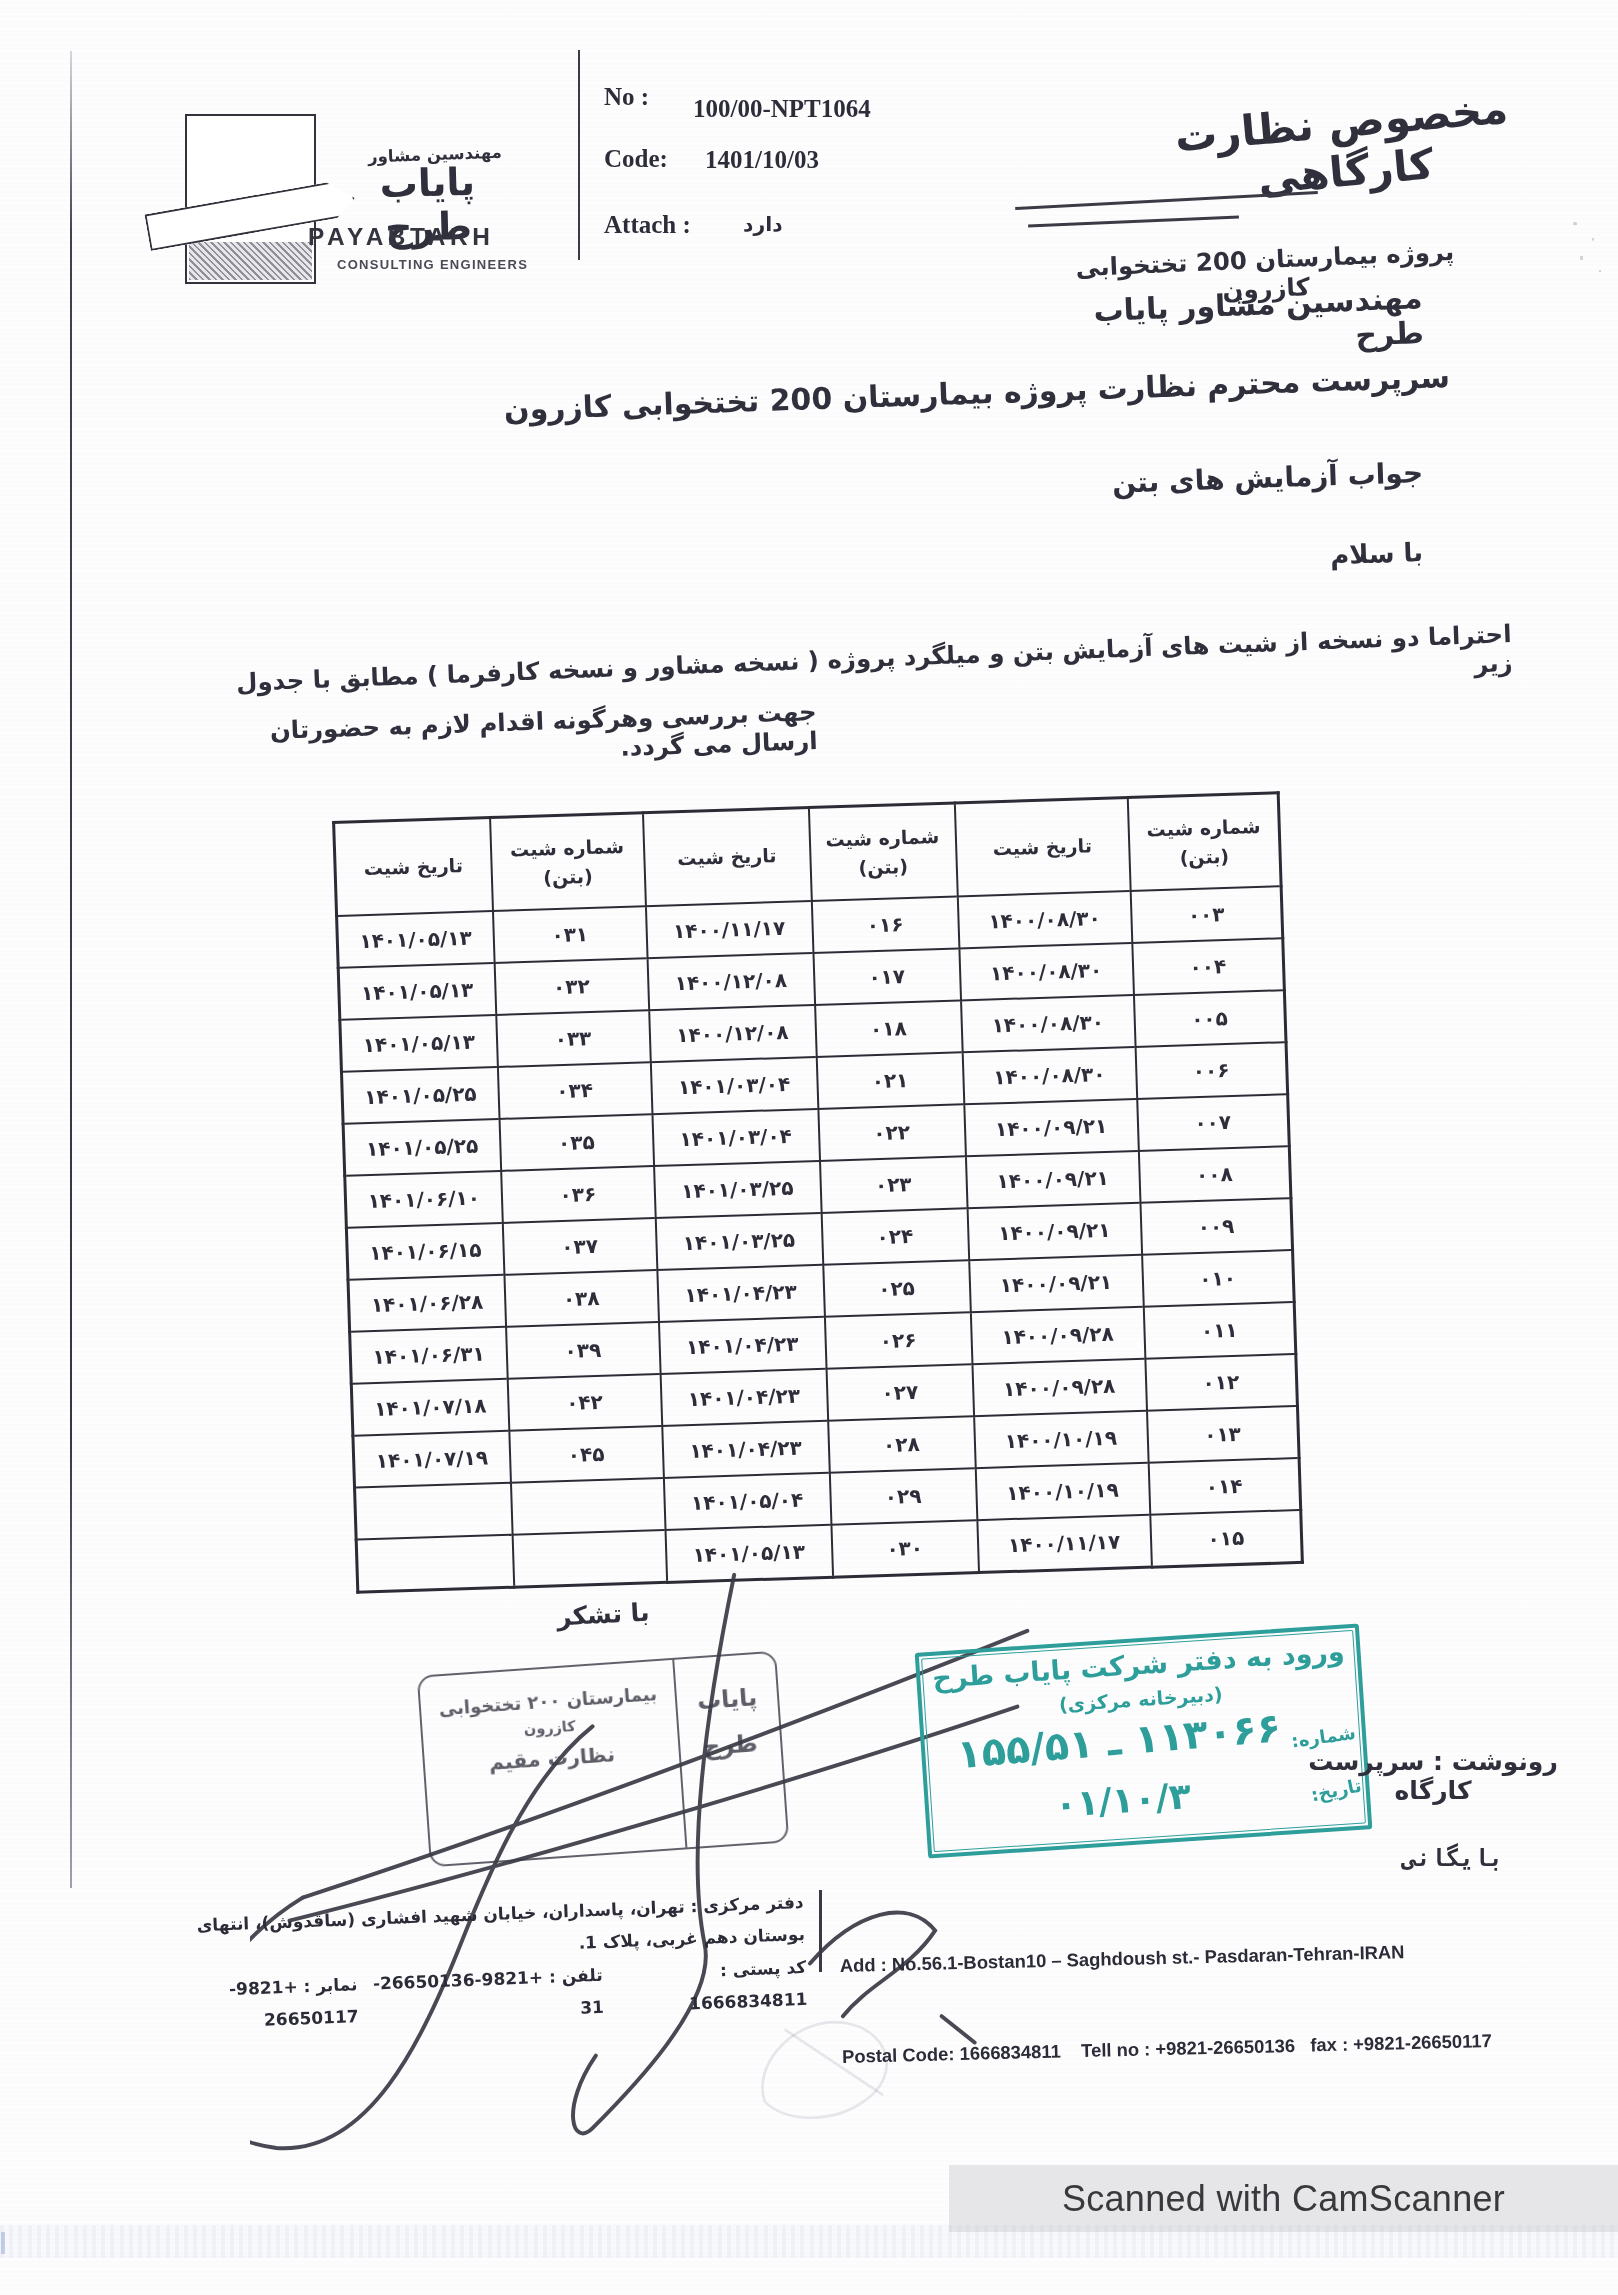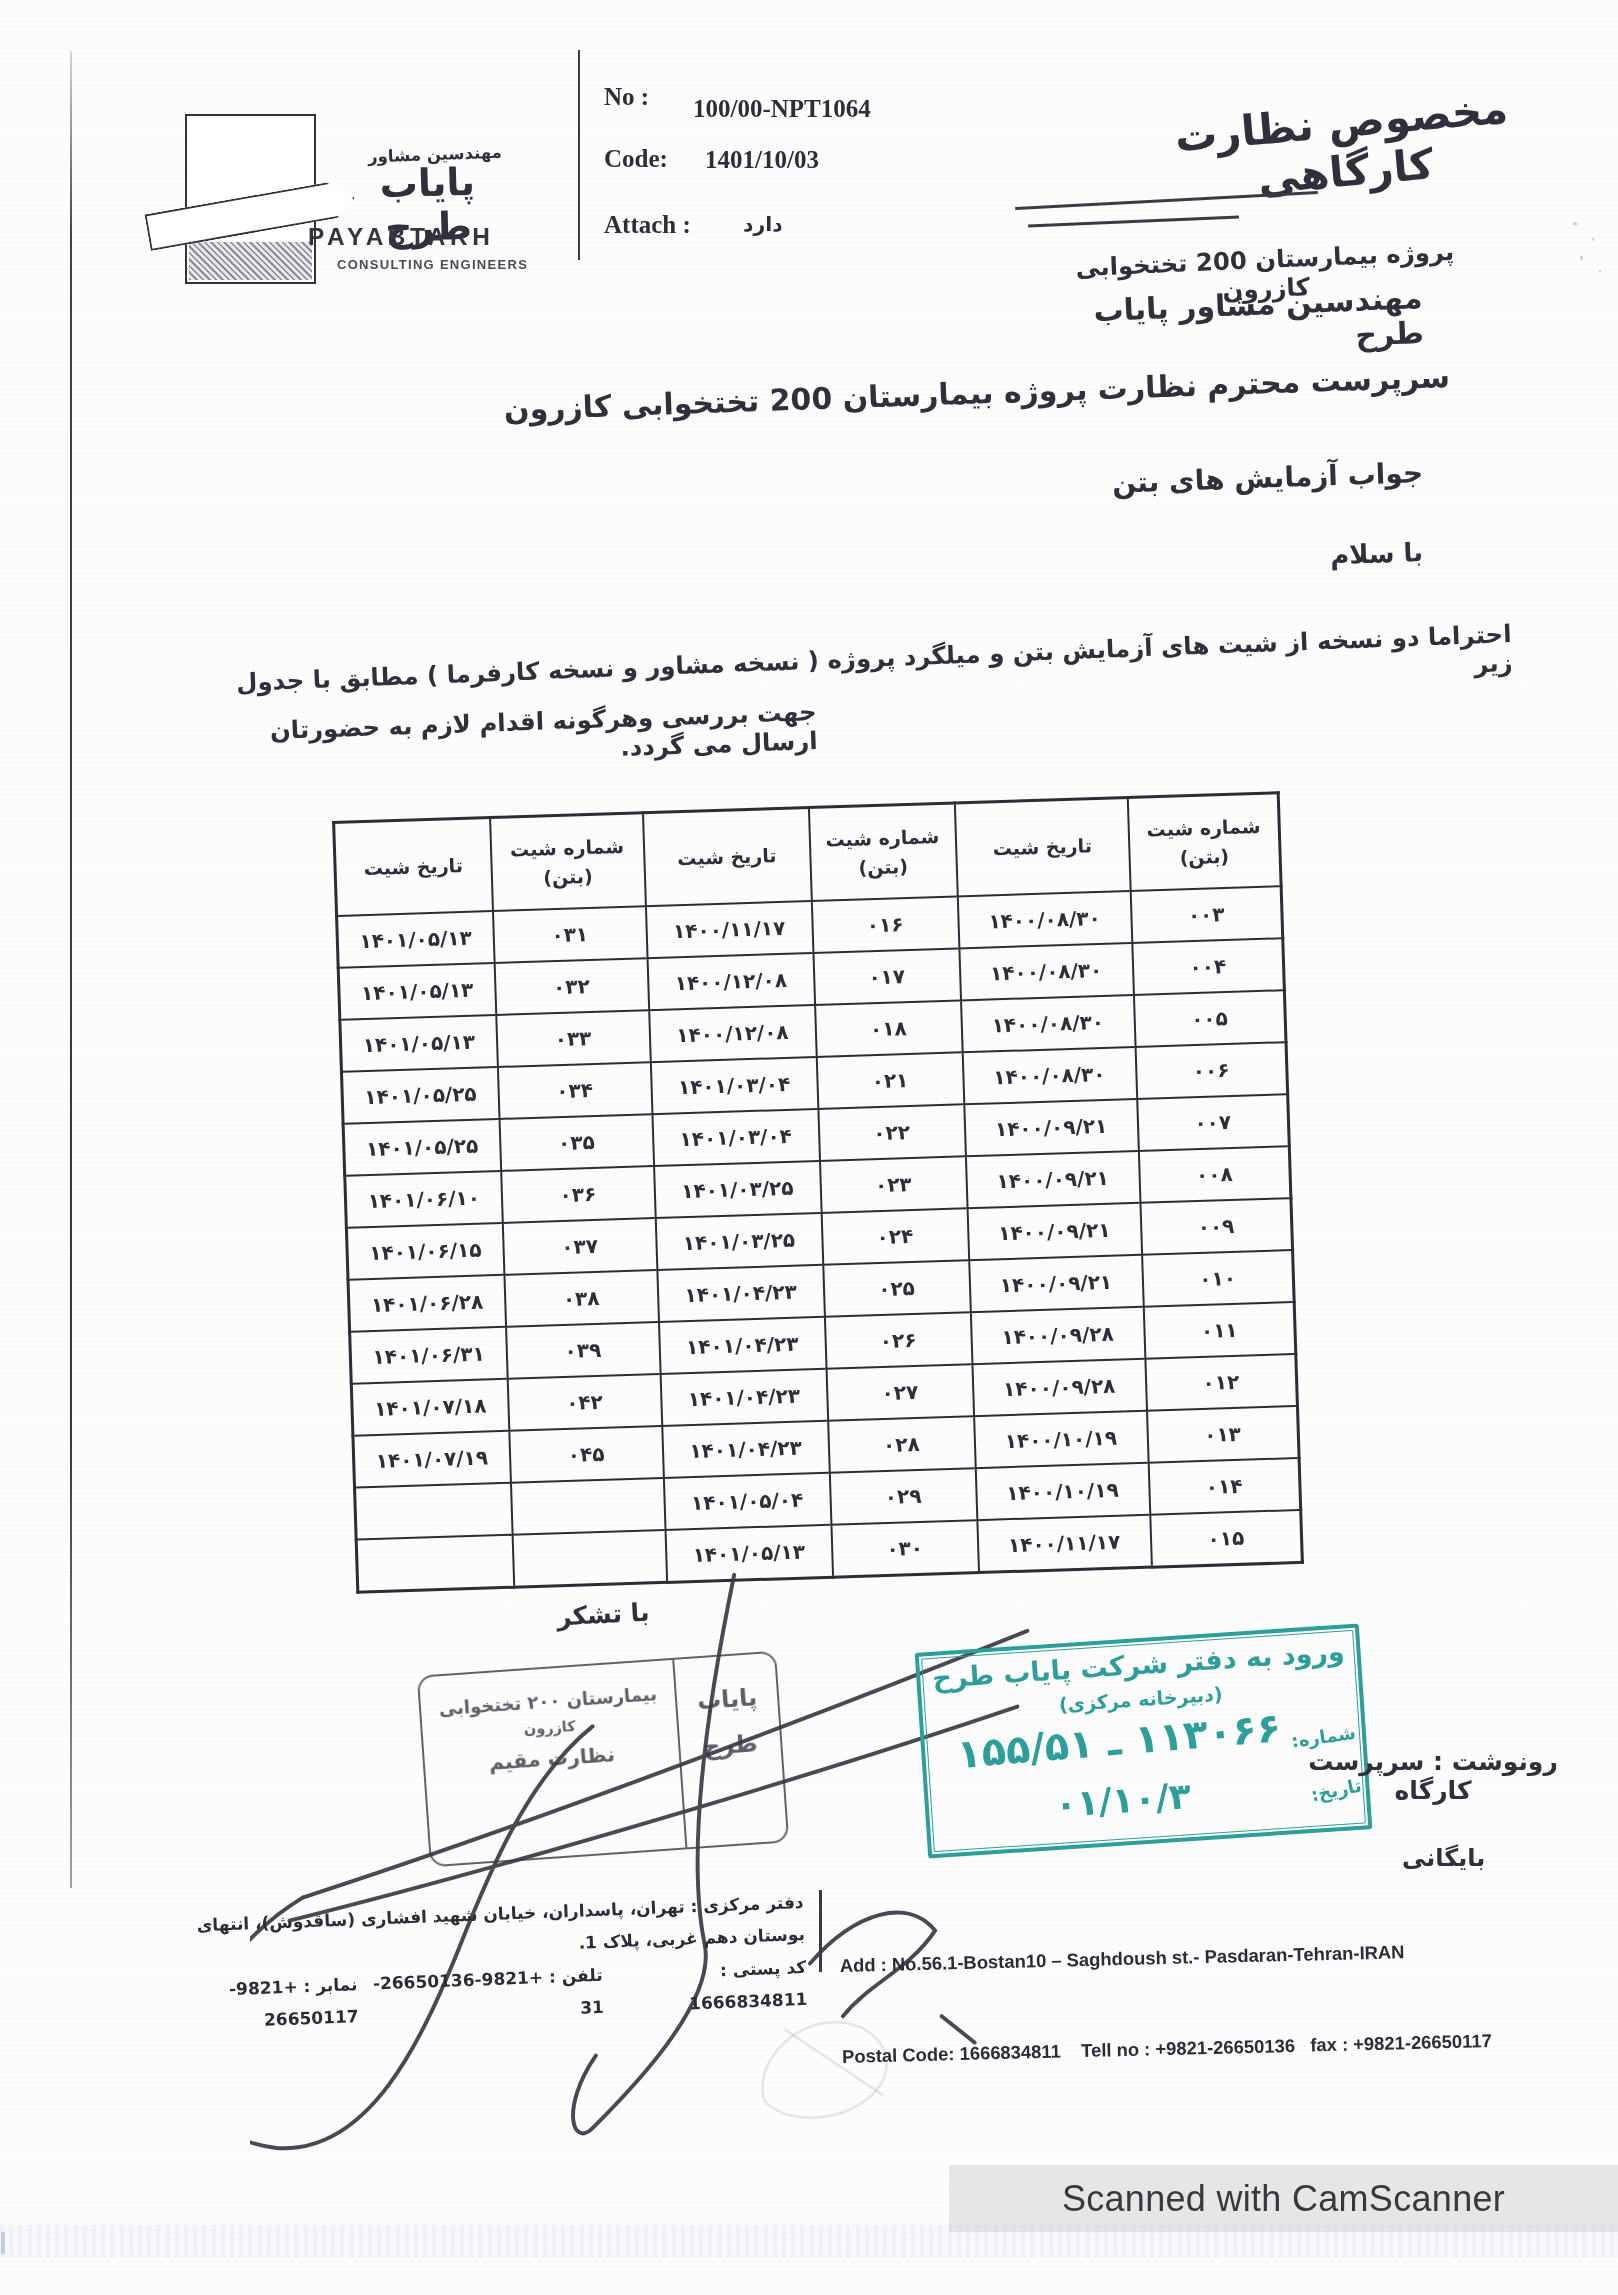--- a/index.html
+++ b/index.html
@@ -82,21 +82,21 @@
   .estamp .outer{position:absolute;inset:0;border:4px solid currentColor;border-radius:3.3px;}
   .estamp .inner{position:absolute;inset:6px;border:1.3px solid currentColor;border-radius:2px;}
   .estamp .t{position:absolute;top:10.5px;left:0;right:0;text-align:center;font-size:27px;font-weight:bold;}
   .estamp .st{position:absolute;top:50px;left:0;right:0;text-align:center;font-size:19px;font-weight:bold;}
   .estamp .nl{position:absolute;right:10.5px;top:100px;font-size:18px;font-weight:bold;transform:rotate(-4deg);}
   .estamp .nv{position:absolute;left:20px;top:78px;width:356px;text-align:center;font-size:40px;font-weight:bold;transform:rotate(-1deg);}
   .estamp .dl{position:absolute;right:8px;top:154px;font-size:18px;font-weight:bold;transform:rotate(-8deg);}
   .estamp .dv{position:absolute;left:99px;top:140px;width:198px;text-align:center;font-size:36px;font-weight:bold;}
 
   .cc{left:1278px;top:1747px;width:310px;font-size:25px;text-align:center;}
-  .archive{left:1402px;top:1844px;font-size:24px;}
+  .archive{left:1402px;top:1844px;font-size:24px;font-family:Liberation Mono, monospace;}
 
   
   .f-fa{left:138px;top:1886px;width:665px;font-size:17px;text-align:right;transform:rotate(-2.2deg);
     transform-origin:right top;line-height:1.9;color:#2c2c38;}
   .f-fa .l2{display:flex;justify-content:space-between;direction:rtl;}
   .f-div{left:819px;top:1890px;width:3.3px;height:82px;background:#3a3a46;}
   .f-en{left:838px;top:1890px;width:758px;font-size:18.4px;transform:rotate(-1.4deg);transform-origin:left top;
     line-height:1.65;color:#2c2c38;white-space:pre;}
 
   

